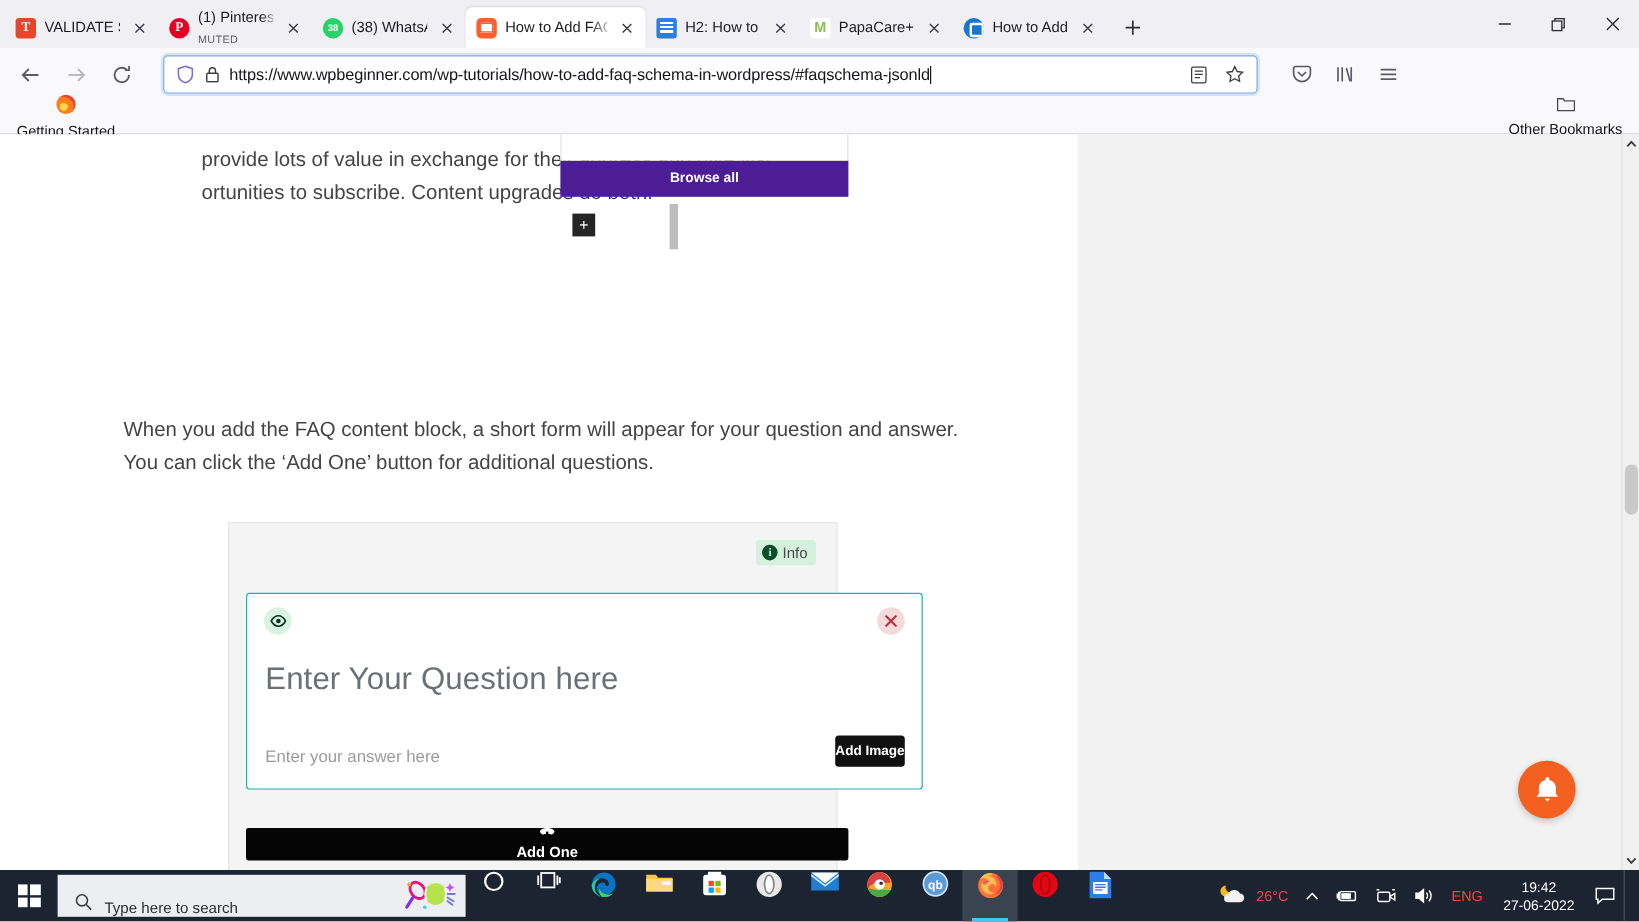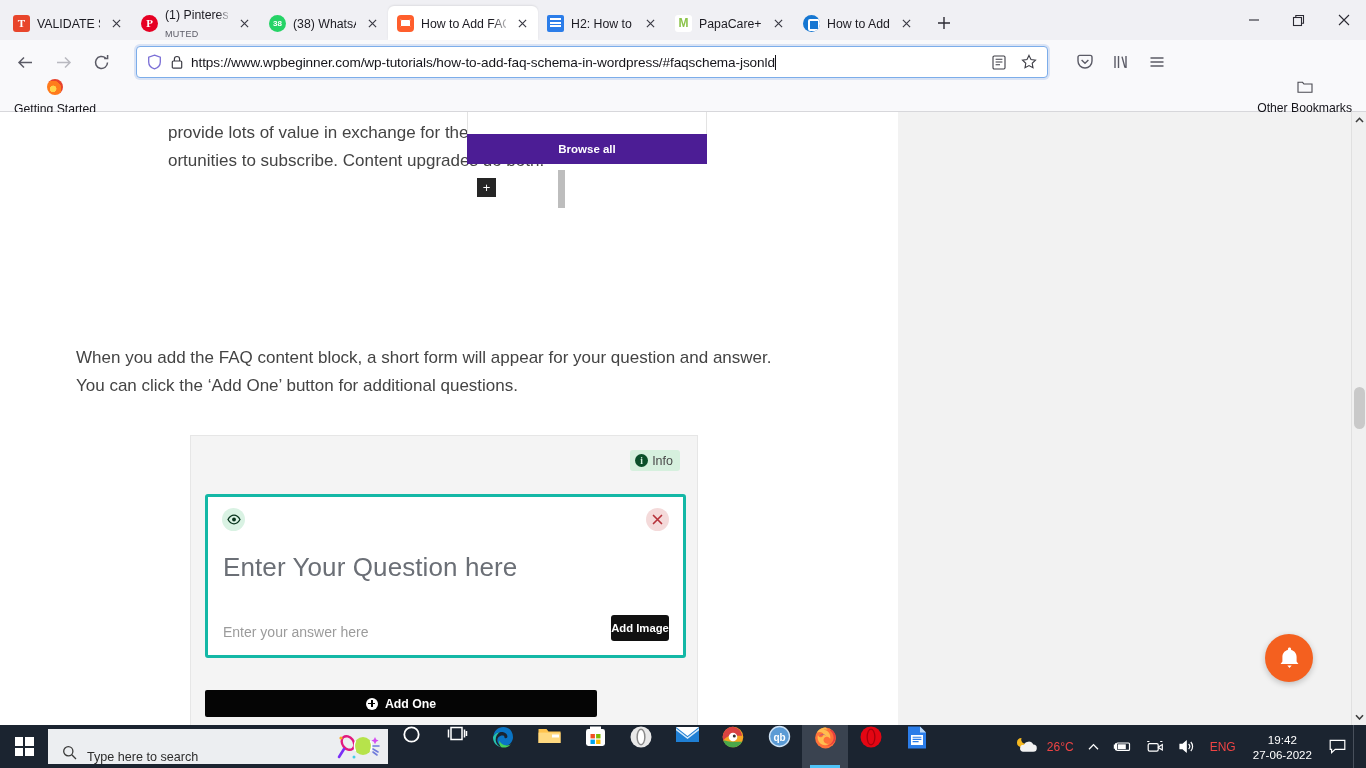--- a/index.html
+++ b/index.html
@@ -103,21 +103,21 @@
   
   .viewport { position: relative; height: 613px; background: #f2f2f2; overflow: hidden; }
   .page {
     position: absolute; left: 0; top: 0; width: 1351px; height: 613px;
     background: #f2f2f2;
   }
   .article {
     position: absolute; left: 0; top: 0; width: 898px; height: 613px;
     background: #ffffff;
   }
-  .content { padding: 0 0 0 76px; }
+  .content { padding: 0 0 0 103px; }
 
   .para {
     font-size: 17px; line-height: 28px; color: #444444;
     width: 700px; font-family: "Liberation Sans", sans-serif;
   }
 
   
   .clip-top { position: absolute; left: 168px; top: 0; width: 552px; height: 96px; overflow: hidden; }
   .clip-para { font-size: 17px; line-height: 28px; color: #444; width: 540px; padding-top: 7px;}
   .clip-shot { position: absolute; left: 299px; top: -34px; width: 240px; }
@@ -137,38 +137,38 @@
     position: absolute; right: 17px; top: 14px; height: 21px;
     background: #d6f0de; border-radius: 3px; display: flex; align-items: center;
     gap: 4px; padding: 0 7px 0 5px;
   }
   .info-dot { width: 13px; height: 13px; border-radius: 50%; background: #0b4f2a; color: #d6f0de;
     font-size: 9.5px; font-weight: bold; display: flex; align-items: center; justify-content: center;
     font-family: "Liberation Serif", serif; }
   .info-text { font-size: 12.5px; color: #4a4a4a; }
 
   .qcard {
-    position: absolute; left: 14px; top: 58px; width: 481px; height: 164px;
-    background: #fff; border: 3px solid #14b8a6; border-radius: 3px;
+    position: absolute; left: 14px; top: 58px; width: 564px; height: 164px;
+    background: #fff; border: 1px solid #14b8a6; border-radius: 3px;
   }
   .eye-btn { position: absolute; left: 14px; top: 11px; width: 23px; height: 23px; border-radius: 50%;
     background: #d9f2e3; display: flex; align-items: center; justify-content: center; }
   .x-btn { position: absolute; right: 14px; top: 11px; width: 23px; height: 23px; border-radius: 50%;
     background: #f4dada; display: flex; align-items: center; justify-content: center; color: #b6323a; }
   .q-placeholder { position: absolute; left: 15px; top: 55px; font-size: 26px; color: #6b6f76; font-weight: 300; letter-spacing: .1px; }
   .a-placeholder { position: absolute; left: 15px; top: 127px; font-size: 14px; color: #9b9b9b; }
   .add-image {
     position: absolute; right: 14px; top: 118px; width: 58px; height: 26px;
     background: #111; color: #fff; font-size: 11.3px; font-weight: bold;
     display: flex; align-items: center; justify-content: center; border-radius: 3px;
   }
   .add-one {
-    position: absolute; left: 14px; bottom: 14px; width: 392px; height: 27px;
+    position: absolute; left: 14px; bottom: 14px; width: 502px; height: 27px;
     background: #050505; color: #fff; font-size: 12.3px; font-weight: bold;
-    display: flex; align-items: center; justify-content: center; gap: 7px; border-radius: 2px;
+    display: flex; align-items: center; justify-content: center; gap: 7px; border-radius: 2px; flex-direction: column;
   }
   .plus-circle { width: 12px; height: 12px; border-radius: 50%; background: #fff; position: relative; }
   .plus-circle::before, .plus-circle::after { content:""; position:absolute; background:#050505; }
   .plus-circle::before { left: 2.6px; top: 5.2px; width: 6.8px; height: 1.6px; }
   .plus-circle::after  { top: 2.6px; left: 5.2px; height: 6.8px; width: 1.6px; }
 
   
   .bell {
     position: absolute; right: 38px; bottom: 43px; width: 48px; height: 48px;
     border-radius: 50%; background: #f4601f;

